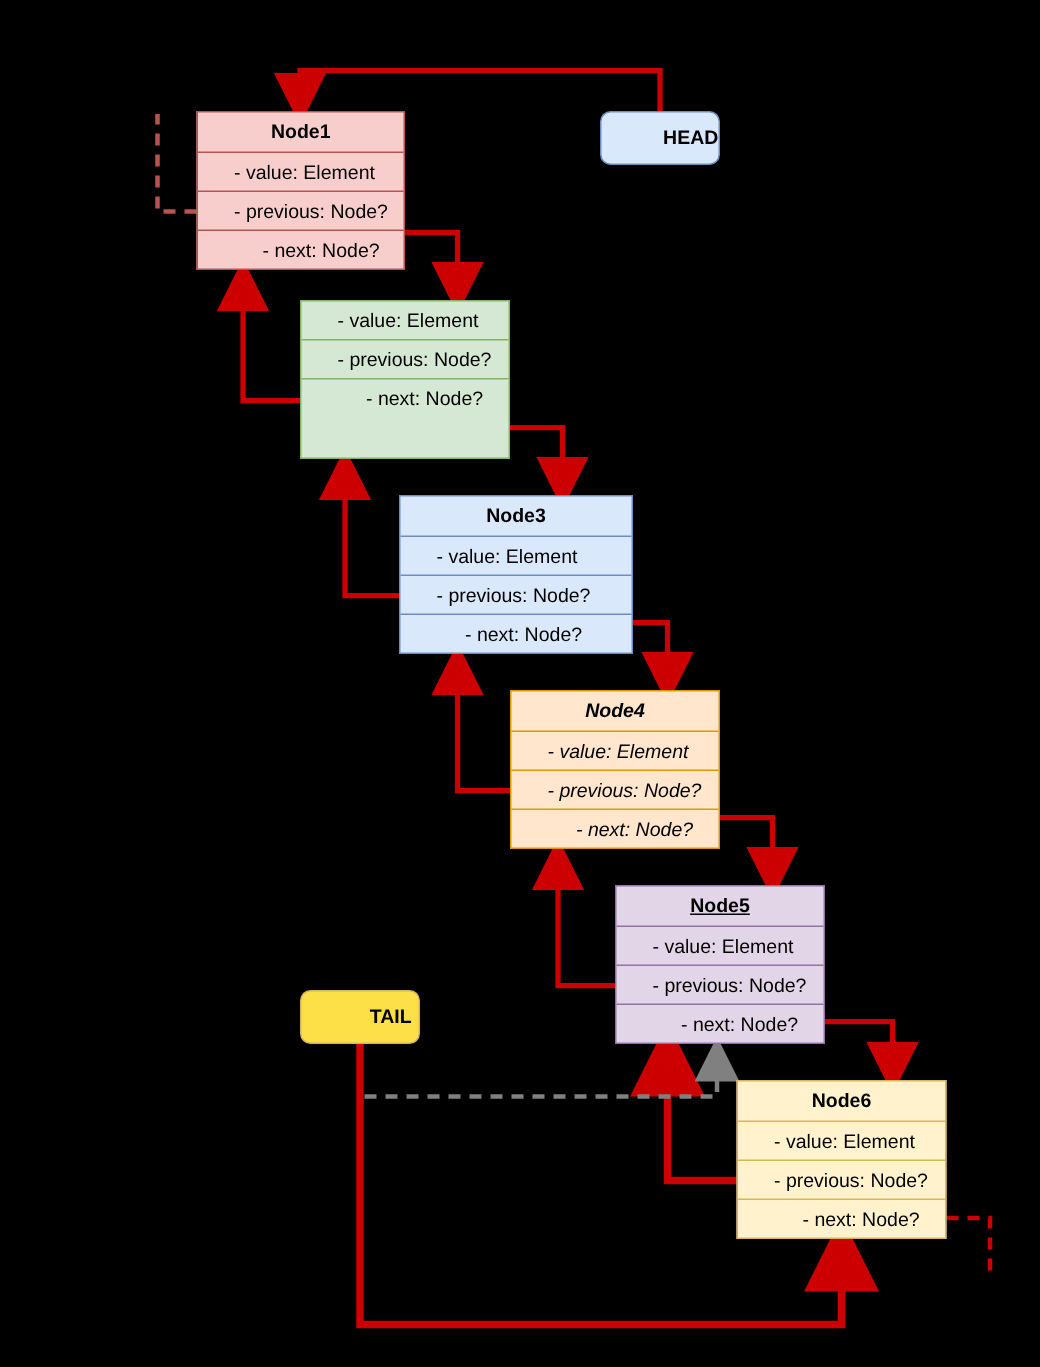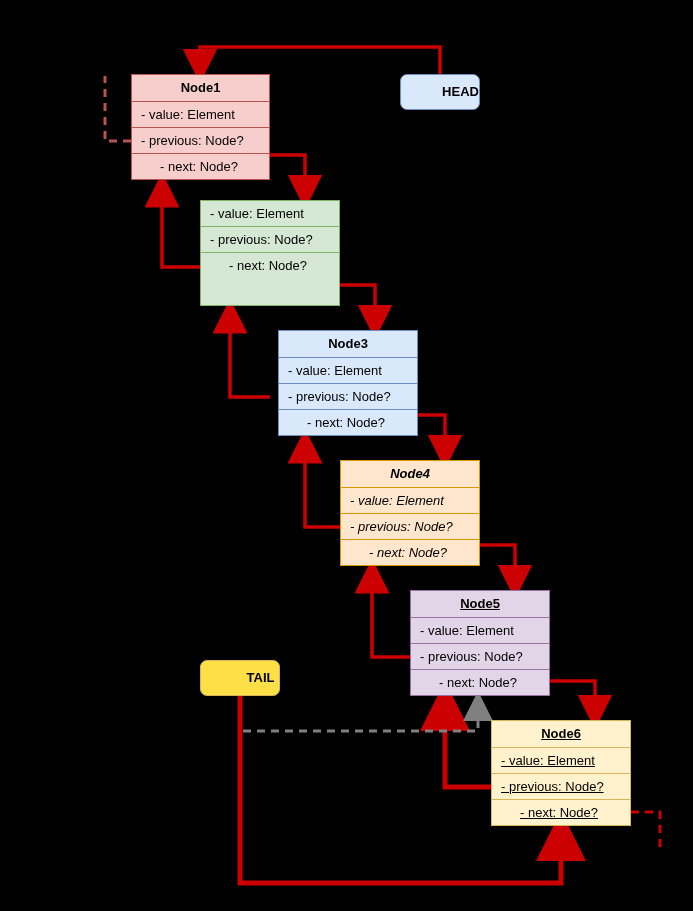--- a/index.html
+++ b/index.html
@@ -36,21 +36,21 @@
     font-weight: bold;
     font-size: 13px;
     color: #000000;
     border-bottom-style: solid;
     border-bottom-width: 1px;
   }
   .node-row {
     box-sizing: border-box;
     height: 26px;
     line-height: 25px;
-    padding-left: 9px;
+    padding-left: 24px;
     text-align: left;
     font-size: 13px;
     color: #000000;
     border-bottom-style: solid;
     border-bottom-width: 1px;
   }
   .node-row.last {
     border-bottom: none;
     height: 26px;
     margin-left: 19px;
@@ -162,21 +162,21 @@
     <div class="node-row last">- next: Node?</div>
   </div>
 
   <div class="node" style="left:200px; top:200px; width:140px; height:106px;
               background:#d5e8d4; border-color:#82b366;">
     <div class="node-row" style="border-bottom-color:#82b366;">- value: Element</div>
     <div class="node-row" style="border-bottom-color:#82b366;">- previous: Node?</div>
     <div class="node-row last">- next: Node?</div>
   </div>
 
-  <div class="node" style="left:278px; top:330px; width:140px; height:106px;
+  <div class="node" style="left:266px; top:330px; width:156px; height:106px;
               background:#dae8fc; border-color:#6c8ebf;">
     <div class="node-header" style="border-bottom-color:#6c8ebf;">Node3</div>
     <div class="node-row" style="border-bottom-color:#6c8ebf;">- value: Element</div>
     <div class="node-row" style="border-bottom-color:#6c8ebf;">- previous: Node?</div>
     <div class="node-row last">- next: Node?</div>
   </div>
 
   <div class="node" style="left:340px; top:460px; width:140px; height:106px;
               background:#ffe6cc; border-color:#d79b00;font-style:italic;">
     <div class="node-header" style="border-bottom-color:#d79b00;">Node4</div>
@@ -187,20 +187,20 @@
 
   <div class="node" style="left:410px; top:590px; width:140px; height:106px;
               background:#e1d5e7; border-color:#9673a6;">
     <div class="node-header" style="border-bottom-color:#9673a6;text-decoration:underline;">Node5</div>
     <div class="node-row" style="border-bottom-color:#9673a6;">- value: Element</div>
     <div class="node-row" style="border-bottom-color:#9673a6;">- previous: Node?</div>
     <div class="node-row last">- next: Node?</div>
   </div>
 
   <div class="node" style="left:491px; top:720px; width:140px; height:106px;
-              background:#fff2cc; border-color:#d6b656;text-decoration:underline;">
+              background:#fff2cc; border-color:#d6b656;">
     <div class="node-header" style="border-bottom-color:#d6b656;">Node6</div>
     <div class="node-row" style="border-bottom-color:#d6b656;">- value: Element</div>
     <div class="node-row" style="border-bottom-color:#d6b656;">- previous: Node?</div>
     <div class="node-row last">- next: Node?</div>
   </div>
 
 </div>
 
 </body></html>

